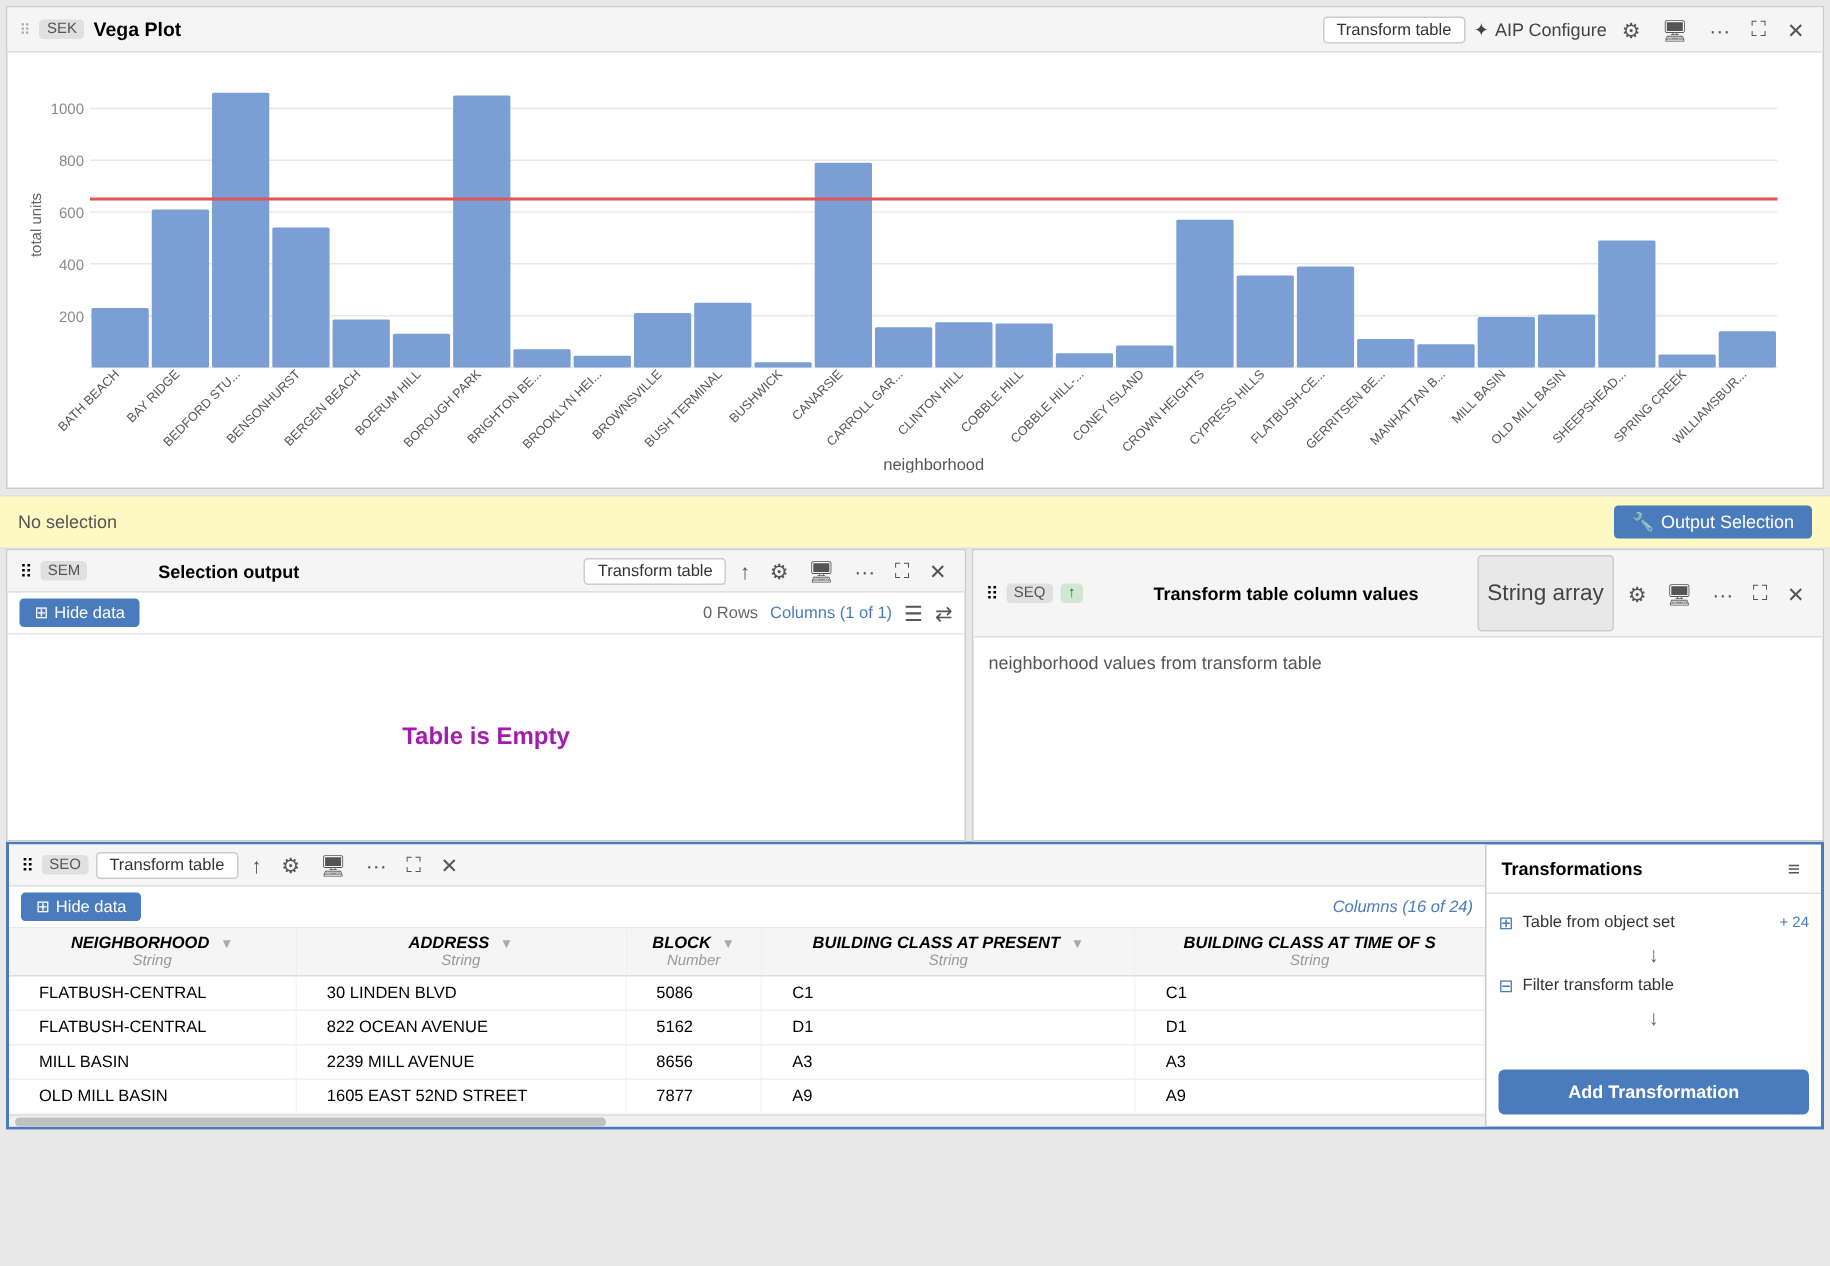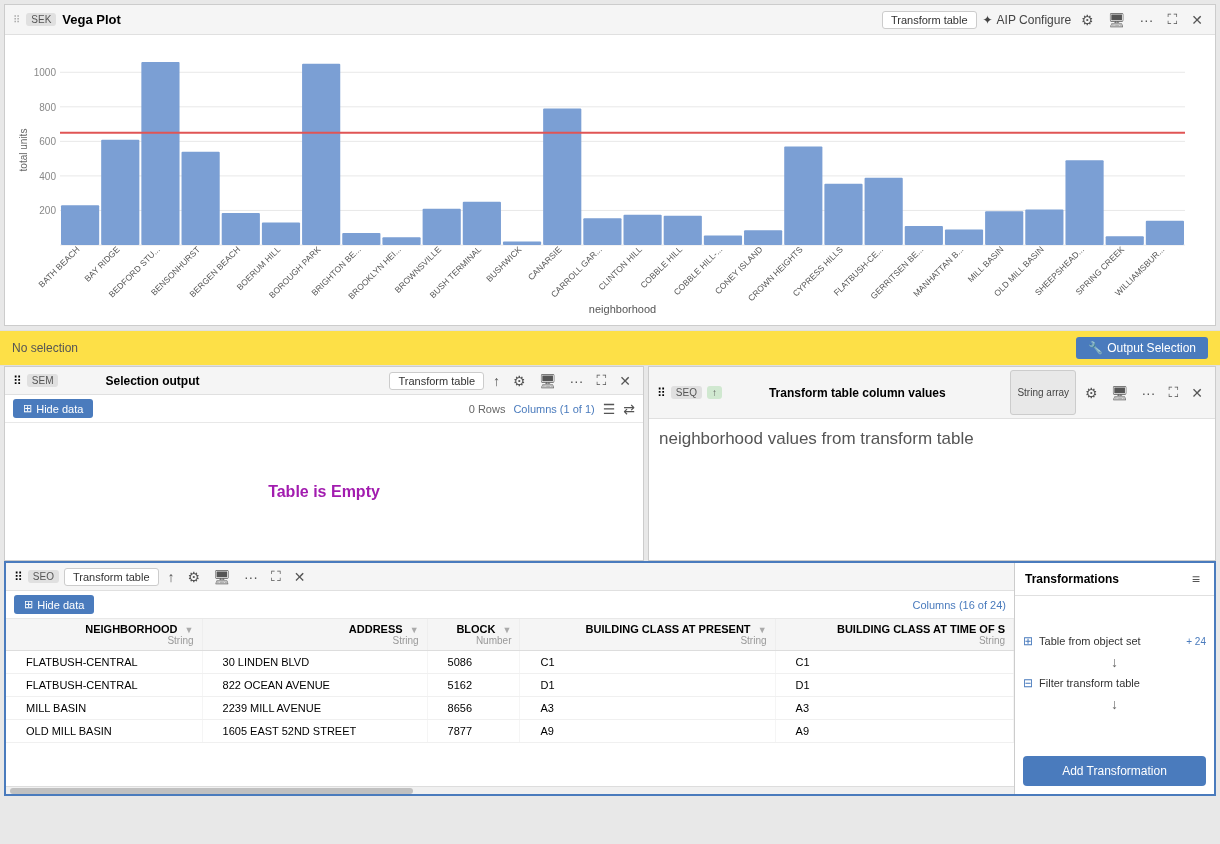--- a/index.html
+++ b/index.html
@@ -13,21 +13,21 @@
     .panel-title { font-size: 13px; font-weight: 600; flex: 1; }
     .panel-actions { display: flex; align-items: center; gap: 6px; }
     .btn-sm { font-size: 11px; padding: 2px 8px; border: 1px solid #ccc; background: #fff; border-radius: 3px; cursor: pointer; color: #333; }
     .icon-btn { background: none; border: none; cursor: pointer; color: #555; font-size: 14px; padding: 2px 4px; }
     .aip-btn { display: flex; align-items: center; gap: 4px; font-size: 12px; color: #444; background: none; border: none; cursor: pointer; font-weight: 500; }
 
     
     .chart-area { padding: 10px 10px 0 10px; position: relative; height: 290px; }
 
     
-    .selection-bar { background: #fde047; border-top: 1px solid #e0e0e0; border-bottom: 1px solid #e0e0e0; padding: 6px 12px; display: flex; align-items: center; justify-content: space-between; font-size: 12px; color: #555; }
+    .selection-bar { background: #fef9c3; border-top: 1px solid #e0e0e0; border-bottom: 1px solid #e0e0e0; padding: 6px 12px; display: flex; align-items: center; justify-content: space-between; font-size: 12px; color: #555; }
     .output-sel-btn { display: flex; align-items: center; gap: 4px; background: #4a7bbd; color: #fff; border: none; border-radius: 3px; padding: 4px 12px; font-size: 12px; cursor: pointer; }
 
     
     .middle-row { display: flex; gap: 4px; margin: 0 4px; height: 195px; }
 
     
     .sel-output-panel { flex: 0 0 640px; background: #fff; border: 1px solid #ccc; display: flex; flex-direction: column; }
     .transform-col-panel { flex: 1; background: #fff; border: 1px solid #ccc; display: flex; flex-direction: column; }
 
     .sub-header { display: flex; align-items: center; padding: 3px 8px; border-bottom: 1px solid #e0e0e0; gap: 5px; background: #f5f5f5; }
@@ -35,48 +35,48 @@
 
     .data-toolbar { display: flex; align-items: center; padding: 4px 8px; border-bottom: 1px solid #e8e8e8; gap: 8px; }
     .hide-data-btn { display: flex; align-items: center; gap: 4px; background: #4a7bbd; color: #fff; border: none; border-radius: 3px; padding: 3px 10px; font-size: 11px; cursor: pointer; }
     .row-count { font-size: 11px; color: #666; margin-left: auto; }
     .col-count { font-size: 11px; color: #4a7bbd; }
     .col-icon { background: none; border: none; cursor: pointer; color: #555; font-size: 14px; }
 
     .empty-table { flex: 1; display: flex; align-items: center; justify-content: center; }
     .empty-table-text { font-size: 16px; font-weight: 600; color: #a21caf; }
 
-    .panel-content { flex: 1; padding: 10px; font-size: 17px; color: #555; overflow: auto; }
+    .panel-content { flex: 1; padding: 10px; font-size: 12px; color: #555; overflow: auto; }
 
     
     .bottom-panel { display: flex; gap: 0; margin: 0 4px 4px 4px; background: #fff; border: 2px solid #4a7bbd; }
     .filtered-panel { flex: 1; display: flex; flex-direction: column; }
-    .transformations-panel { width: 200px; border-left: 1px solid #ccc; display: flex; flex-direction: column; gap: 26px; }
+    .transformations-panel { width: 224px; border-left: 1px solid #ccc; display: flex; flex-direction: column; }
 
     .trans-header { display: flex; align-items: center; justify-content: space-between; padding: 6px 10px; border-bottom: 1px solid #e0e0e0; font-size: 12px; font-weight: 600; }
     .trans-list { flex: 1; padding: 8px; }
     .trans-item { display: flex; align-items: center; gap: 6px; padding: 4px 0; font-size: 11px; color: #333; }
     .trans-item-icon { color: #4a7bbd; font-size: 12px; }
     .trans-item-count { font-size: 10px; color: #4a7bbd; margin-left: auto; text-align: right; }
     .trans-arrow { text-align: center; color: #666; font-size: 14px; padding: 2px 0; }
-    .add-trans-btn { background: #4a7bbd; color: #fff; border: none; border-radius: 4px; padding: 8px 0; font-size: 12px; cursor: pointer; margin: 8px; font-weight: 400; }
+    .add-trans-btn { background: #4a7bbd; color: #fff; border: none; border-radius: 4px; padding: 8px 0; font-size: 12px; cursor: pointer; margin: 8px; font-weight: 700; }
 
     
     .data-table-container { flex: 1; overflow: auto; }
     .data-table { width: 100%; border-collapse: collapse; font-size: 11px; }
-    .data-table th { background: #f5f5f5; border-bottom: 1px solid #ddd; border-right: 1px solid #eee; padding: 4px 8px; text-align: right; font-weight: 600; position: sticky; top: 0; white-space: nowrap; }
+    .data-table th { background: #f5f5f5; border-bottom: 1px solid #ddd; border-right: 1px solid #eee; padding: 4px 8px; text-align: center; font-weight: 600; position: sticky; top: 0; white-space: nowrap; font-style: italic; }
     .data-table td { border-bottom: 1px solid #f0f0f0; border-right: 1px solid #f5f5f5; padding: 5px 20px; white-space: nowrap; }
     .col-type { font-size: 10px; color: #999; font-weight: normal; display: block; }
     .sort-icon { color: #aaa; font-size: 9px; margin-left: 4px; }
 
     .scrollbar-h { height: 8px; background: #f0f0f0; border-top: 1px solid #ddd; position: relative; }
     .scrollbar-thumb { height: 6px; width: 40%; background: #c0c0c0; border-radius: 3px; position: absolute; top: 1px; left: 4px; }
 
     
-    .string-array-badge { font-size: 10px; background: #e8e8e8; border: 1px solid #ccc; border-radius: 3px; padding: 16px 6px; color: #444; }
+    .string-array-badge { font-size: 15px; background: #e8e8e8; border: 1px solid #ccc; border-radius: 3px; padding: 16px 6px; color: #444; }
   </style>
 </head>
 <body>
 
 <div class="vega-panel">
   <div class="panel-header">
     <span class="drag-handle">⠿</span>
     <span class="panel-tag">SEK</span>
     <span class="panel-title">Vega Plot</span>
     <div class="panel-actions">
@@ -240,21 +240,21 @@
       <button class="icon-btn">🖥</button>
       <button class="icon-btn">···</button>
       <button class="icon-btn">⛶</button>
       <button class="icon-btn">✕</button>
     </div>
     <div class="data-toolbar">
       <button class="hide-data-btn">
         <span>⊞</span>
         Hide data
       </button>
-      <span class="col-count" style="margin-left:auto;">Columns (16 of 24)</span>
+      <span class="col-count" style="margin-left:auto;font-style:italic;">Columns (16 of 24)</span>
     </div>
     <div class="data-table-container">
       <table class="data-table">
         <thead>
           <tr>
             <th>
               NEIGHBORHOOD <span class="sort-icon">▼</span>
               <span class="col-type">String</span>
             </th>
             <th>

